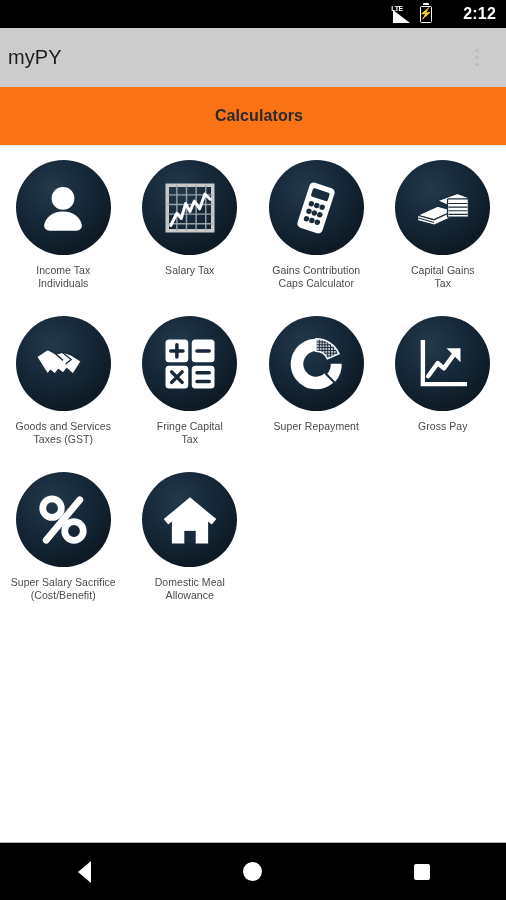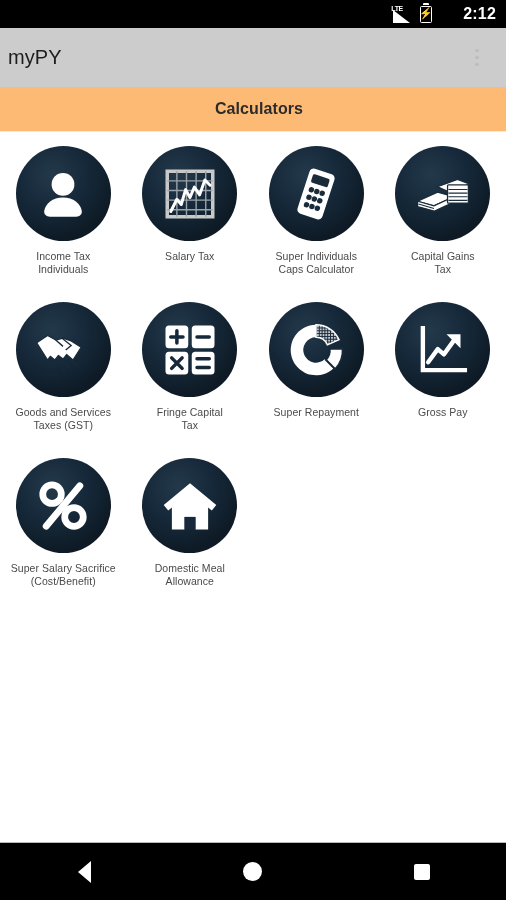--- a/index.html
+++ b/index.html
@@ -81,22 +81,22 @@
     display:flex; flex-direction:column; align-items:center; justify-content:center;
     gap:3.5px; cursor:pointer;
   }
   .overflow-btn i {
     display:block; width:3.6px; height:3.6px;
     background:#bdbdbd; border-radius:50%;
   }
 
   
   .subtitle-band {
-    height:45px;
-    background:#fdba74;
+    height:59px;
+    background:#f97316;
     display:flex; align-items:center; justify-content:center;
     border-bottom:1px solid #ececec;
     flex:0 0 auto;
     padding-left:12px;
   }
   .subtitle-text {
     font-size:16px; color:#2b2b2b; font-weight:bold;
     letter-spacing:0.1px;
   }
 
@@ -231,21 +231,21 @@
           <circle cx="25.5" cy="38" r="3.1"></circle>
                   <circle cx="32" cy="38" r="3.1"></circle>
                   <circle cx="38.5" cy="38" r="3.1"></circle>
           <circle cx="25.5" cy="47" r="3.1"></circle>
                   <circle cx="32" cy="47" r="3.1"></circle>
                   <circle cx="38.5" cy="47" r="3.1"></circle>
         </g>
       </g>
     </svg>
           </div>
-          <div class="cell-label">Super Individuals
+          <div class="cell-label">Gains Contribution
 Caps Calculator</div>
         </div>
         <div class="cell">
           <div class="badge">
             <svg width="58" height="58" viewBox="0 0 64 64">
       <g fill="#ffffff" stroke="#1a2c3a" stroke-width="1.4">
         <path d="M4 40l22-10 18 5-22 10z"></path>
         <path d="M4 40v6l18 5 22-10v-6l-22 10z"></path>
         <path d="M26 24l22-8 13 5-22 9z"></path>
         <rect x="37" y="22" width="23" height="20" rx="1"></rect>

